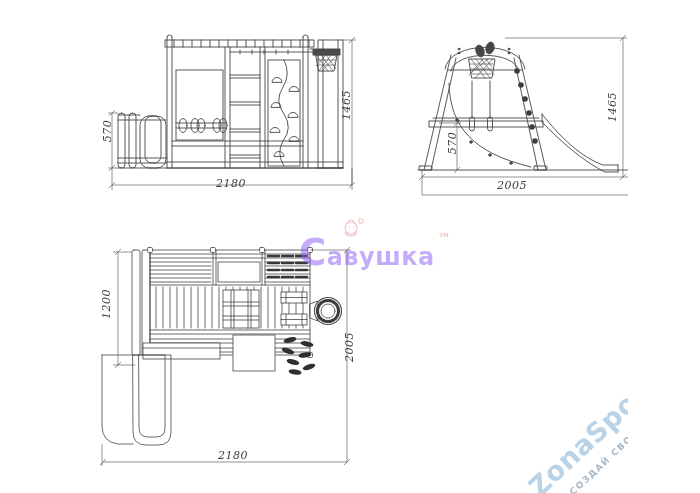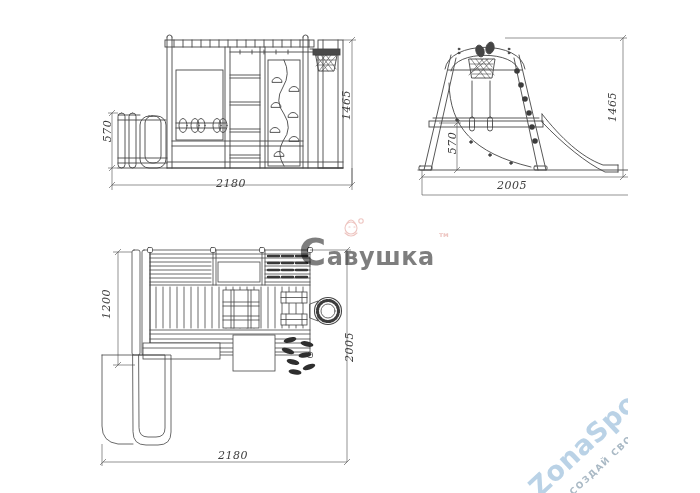--- a/index.html
+++ b/index.html
@@ -11,21 +11,21 @@
   .dim {
     position:absolute; font:italic 11px "DejaVu Serif", serif;
     color:#3d3d3d; text-align:center; letter-spacing:.5px; line-height:14px;
   }
   .rot { transform:rotate(-90deg); }
   
   .savushka {
     position:absolute; left:299px; top:231px; opacity:.5; white-space:nowrap;
   }
   .sav-text {
-    display:block; font:bold 24px "DejaVu Sans", sans-serif; color:#000000;
+    display:block; font:bold 24px "DejaVu Sans", sans-serif; color:#8b5cf6;
     letter-spacing:.5px;
   }
   .sav-text::first-letter { font-size:37px; }
   .sav-tm {
     position:absolute; right:-14px; top:0;
     font:bold 7px "DejaVu Sans", sans-serif; color:#dd8d85;text-align:center;
   }
   .sav-mascot { position:absolute; left:37px; top:-16px; }
   
   .zona {

